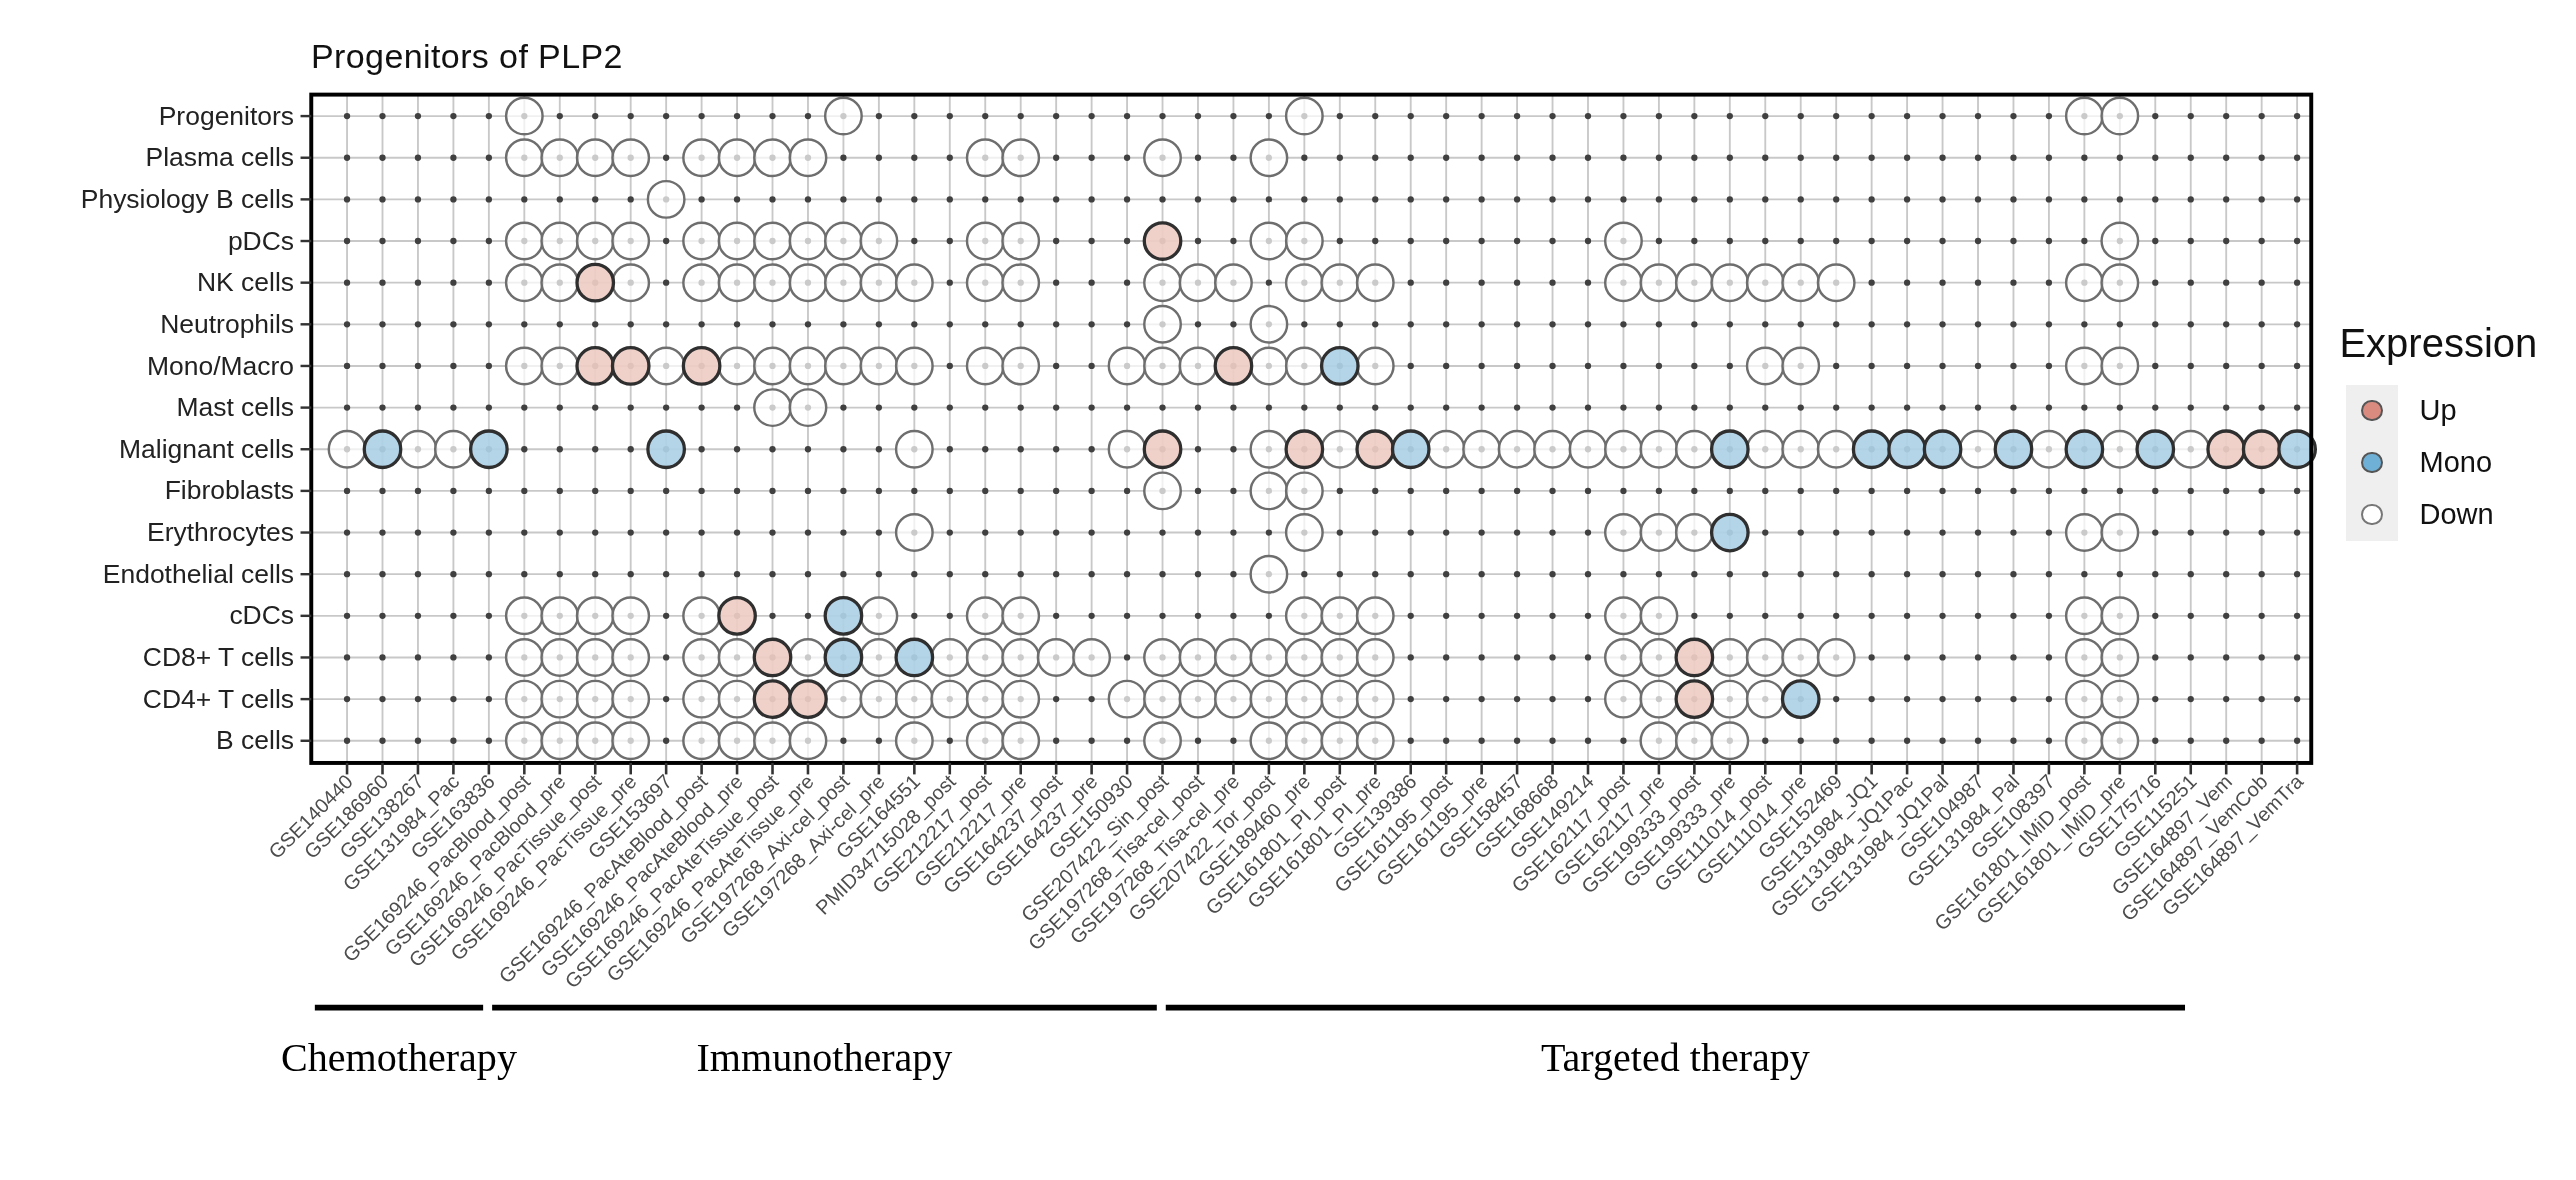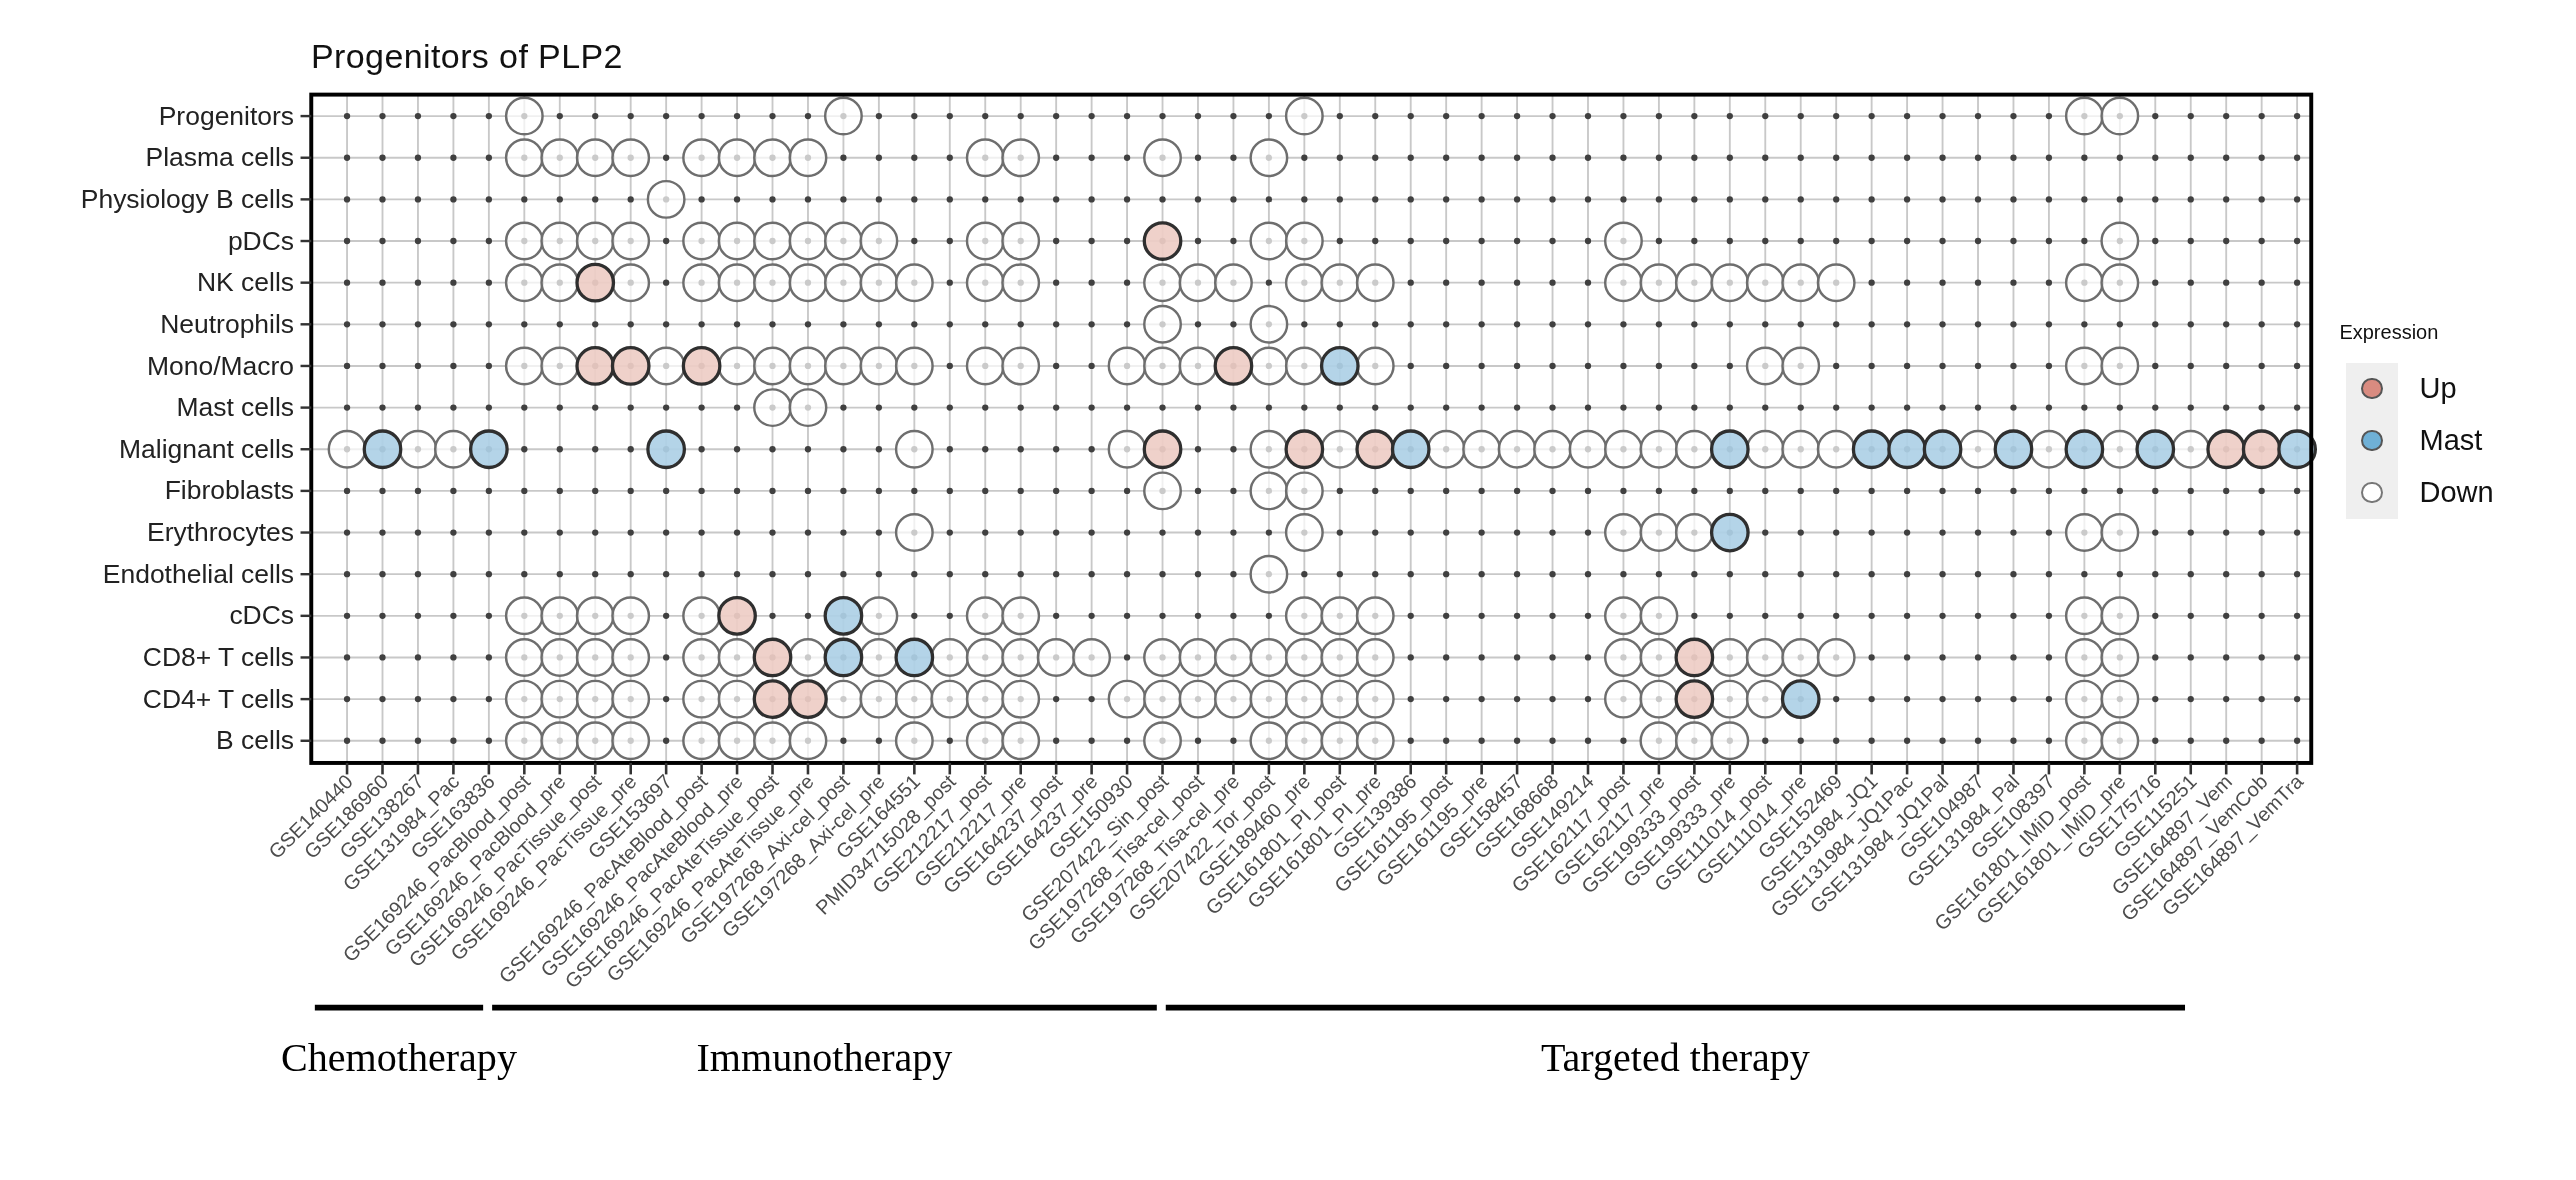--- a/index.html
+++ b/index.html
@@ -1,21 +1,21 @@
 <!DOCTYPE html>
 <html style="font-size:11.4px"><head>
 <meta charset="utf-8">
 <style>
   html,body{margin:0;padding:0;background:#ffffff;}
   body{font-family:"Liberation Sans","DejaVu Sans",sans-serif;}
   #stage{position:relative;width:2576px;height:1181px;background:#ffffff;overflow:hidden;}
   #chart-svg{position:absolute;left:0;top:0;}
   #chart-title{position:absolute;left:311px;top:37px;font-size:34px;color:#111;letter-spacing:0.4px;}
   #legend{position:absolute;left:2338px;top:321px;}
-  #legend .lg-title{font-size:20px;color:#111;margin:0 0 18.6px 1.4px;}
+  #legend .lg-title{font-size:40px;color:#111;margin:0 0 18.6px 1.4px;}
   #legend .lg-keys{display:flex;flex-direction:column;padding-left:8px;}
   #legend .lg-row{display:flex;align-items:center;height:52px;}
   #legend .lg-keybox{width:52px;height:52px;background:#efefef;display:flex;align-items:center;justify-content:center;}
   #legend .lg-dot{width:21.5px;height:21.5px;border-radius:50%;border:2.9px solid #555;box-sizing:border-box;}
   #legend .lg-label{font-size:29px;color:#111;margin-left:21.5px;}
 </style>
 </head>
 <body>
 
 <div id="stage">
@@ -1394,21 +1394,21 @@
       <div class="lg-row">
         <span class="lg-keybox">
             <span class="lg-dot" id="dot-up" style="background: rgb(217, 139, 128); border-color: rgb(85, 85, 85);"></span>
           </span>
         <span class="lg-label">Up</span>
       </div>
       <div class="lg-row">
         <span class="lg-keybox">
             <span class="lg-dot" id="dot-down" style="background: rgb(111, 176, 214); border-color: rgb(85, 85, 85);"></span>
           </span>
-        <span class="lg-label">Mast</span>
+        <span class="lg-label">Mono</span>
       </div>
       <div class="lg-row">
         <span class="lg-keybox">
             <span class="lg-dot" id="dot-none" style="background: rgb(255, 255, 255); border-color: rgb(119, 119, 119);"></span>
           </span>
         <span class="lg-label">Down</span>
       </div>
     </div>
   </div>
 </div>

